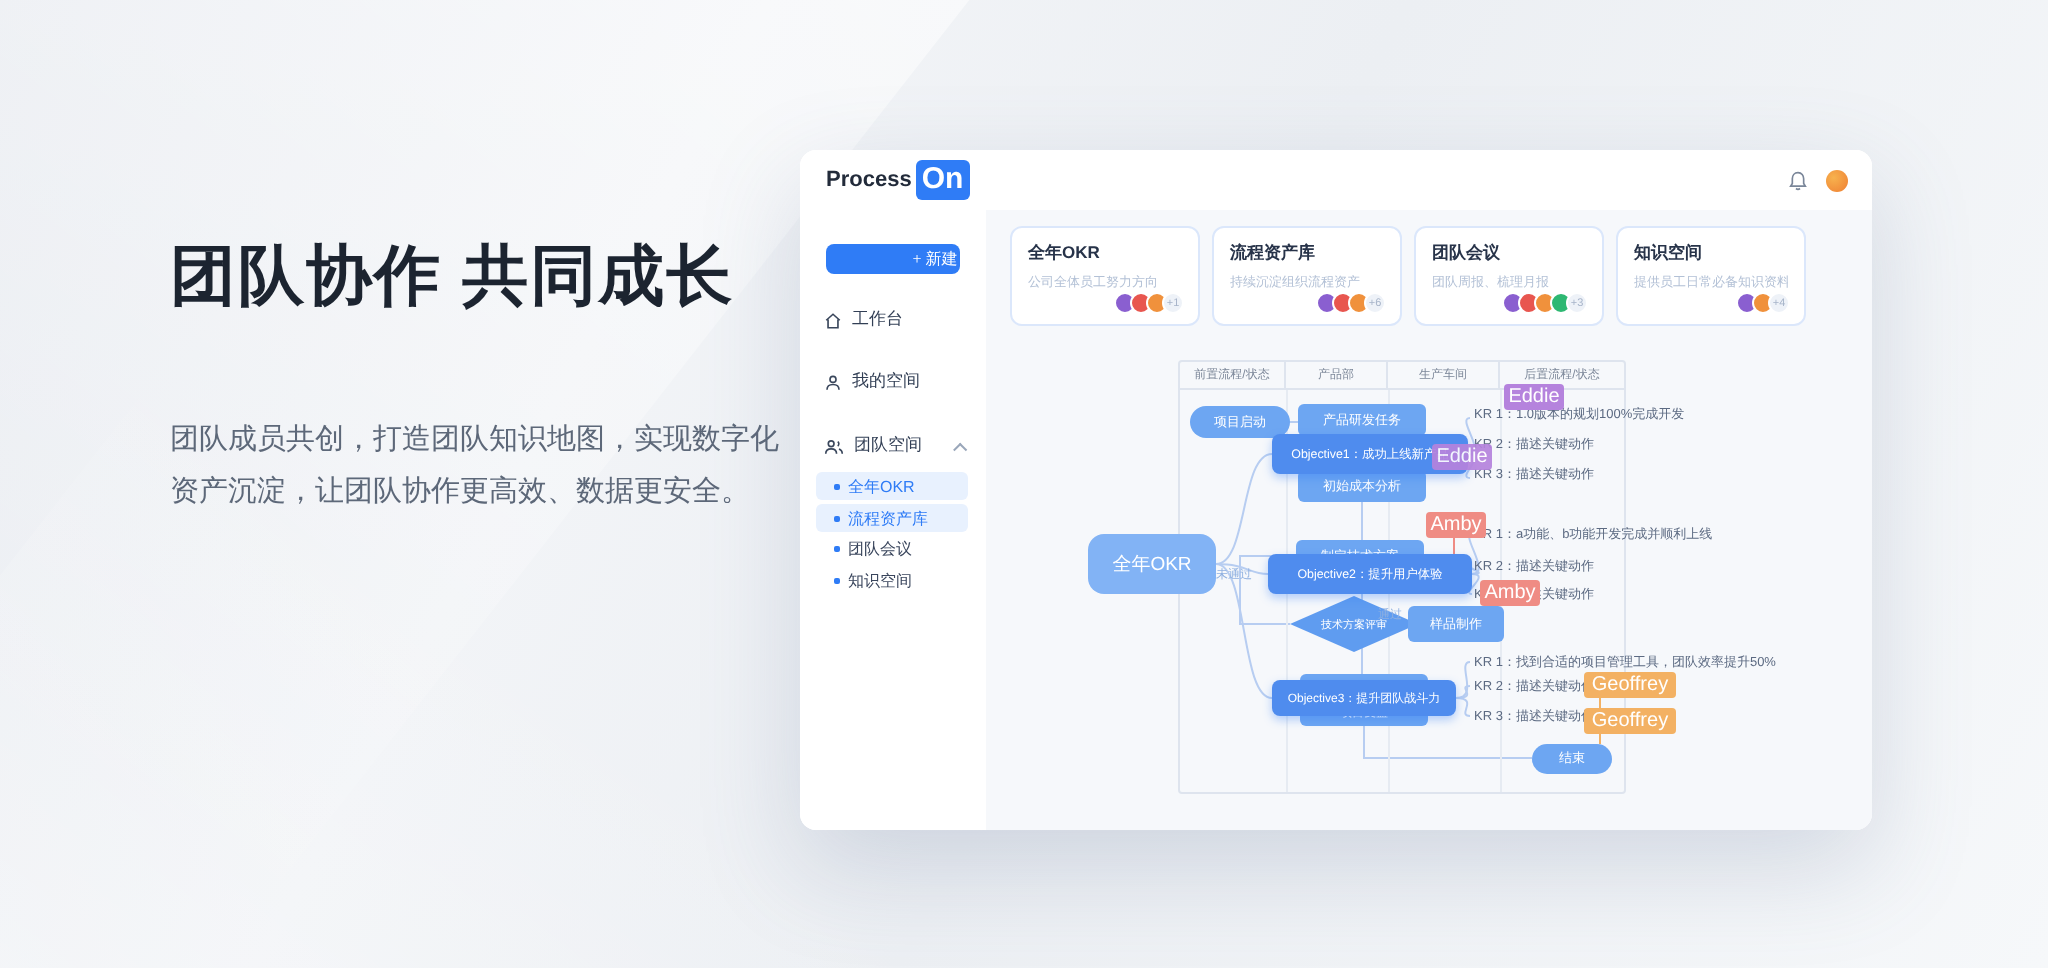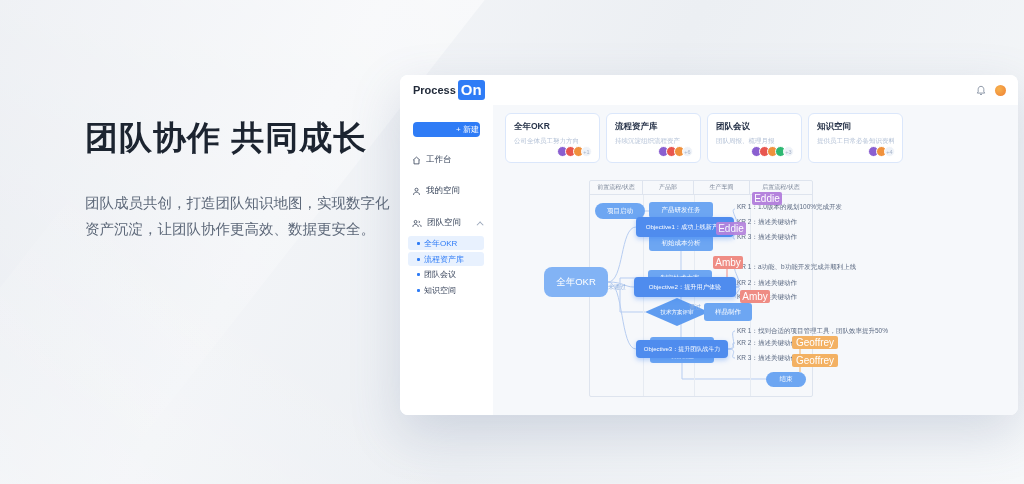--- a/index.html
+++ b/index.html
@@ -11,48 +11,48 @@
   }
   .deco { position:absolute; pointer-events:none; }
   .deco1 { left:-160px; top:-240px; width:520px; height:620px; transform:rotate(38deg);
            background:linear-gradient(rgba(255,255,255,.55), rgba(255,255,255,0)); }
   .deco2 { left:-120px; bottom:-300px; width:480px; height:520px; transform:rotate(38deg);
            background:linear-gradient(rgba(255,255,255,0), rgba(255,255,255,.5)); }
 
   
   .hero { position:absolute; left:85px; top:116px; width:315px; }
   .hero-title { font-size:33px; font-weight:700; color:#1c2430; letter-spacing:1px; white-space:nowrap; }
-  .hero-desc { margin-top:29px; font-size:14.5px; color:#5d6879; line-height:1.8; }
+  .hero-desc { margin-top:46px; font-size:14.5px; color:#5d6879; line-height:1.8; }
   .hero-cta { margin-top:40px; display:inline-flex; align-items:center; gap:7px;
     padding:9px 21px; background:#fff; border:1px solid #3a86f7; border-radius:6px;
     color:#2f7cf6; font-size:14px; cursor:pointer; }
   .hero-cta .arrow { font-size:14px; }
 
   
-  .window { position:absolute; left:400px; top:75px; width:618px; height:340px;
+  .window { position:absolute; left:400px; top:75px; width:536px; height:340px;
     background:#fff; border-radius:8px; overflow:hidden;
     box-shadow:0 18px 50px rgba(96,115,148,.22); }
   .win-header { position:absolute; left:0; top:0; right:0; height:30px; background:#fff; }
   .logo { position:absolute; left:13px; top:0; height:30px; display:flex; align-items:center; cursor:pointer; }
   .logo-text { font-size:11px; font-weight:700; color:#222b3a; }
   .logo-badge { margin-left:2px; background:#2f7cf6; color:#fff; font-size:15px; font-weight:700;
     border-radius:3px; padding:1px 3px 2px; }
   .nav { position:absolute; left:178px; top:0; height:30px; display:flex; gap:26px; align-items:center; }
   .tab { position:relative; font-size:9px; color:#3a4659; height:30px; display:flex; align-items:center; cursor:pointer; }
   .tab.active { color:#2f7cf6; font-weight:700; }
   .tab.active::after { content:""; position:absolute; left:50%; transform:translateX(-50%);
     bottom:3px; width:16px; height:2px; background:#2f7cf6; border-radius:1px; }
   .hdr-right { position:absolute; right:12px; top:0; height:30px; display:flex; align-items:center; gap:9px; }
   .avatar-me { width:11px; height:11px; border-radius:50%;
     background:radial-gradient(circle at 35% 35%, #f7b24e, #ef7f33); cursor:pointer; }
 
   .sidebar { position:absolute; left:0; top:30px; width:93px; bottom:0; background:#fff; }
   .new-btn { position:absolute; left:13px; top:17px; width:67px; height:15px; background:#2f7cf6;
     border:none; border-radius:4px; color:#fff; font-size:8px; display:flex; align-items:center;
-    justify-content:center; gap:2px; cursor:pointer; font-family:Liberation Sans, sans-serif;padding-left:42px; }
+    justify-content:center; gap:2px; cursor:pointer; font-family:Liberation Serif, serif;padding-left:42px; }
   .menu-item { position:absolute; left:12px; width:72px; height:14px; display:flex; align-items:center;
     gap:5px; font-size:8.5px; color:#323f55; cursor:pointer; }
   .menu-item svg { flex:0 0 auto; }
   .chev { margin-left:auto; width:5px; height:5px; border-left:1.2px solid #9aa7ba;
     border-top:1.2px solid #9aa7ba; transform:rotate(45deg) translateY(2px); }
   .sub-item { position:absolute; left:8px; width:76px; height:14px; border-radius:3px;
     display:flex; align-items:center; gap:4px; padding-left:9px; font-size:8px; color:#39455c; cursor:pointer; }
   .sub-item .dot { width:3px; height:3px; border-radius:1px; background:#2f7cf6; }
   .sub-item.active { background:#e8f1fe; color:#2f7cf6; }
 

